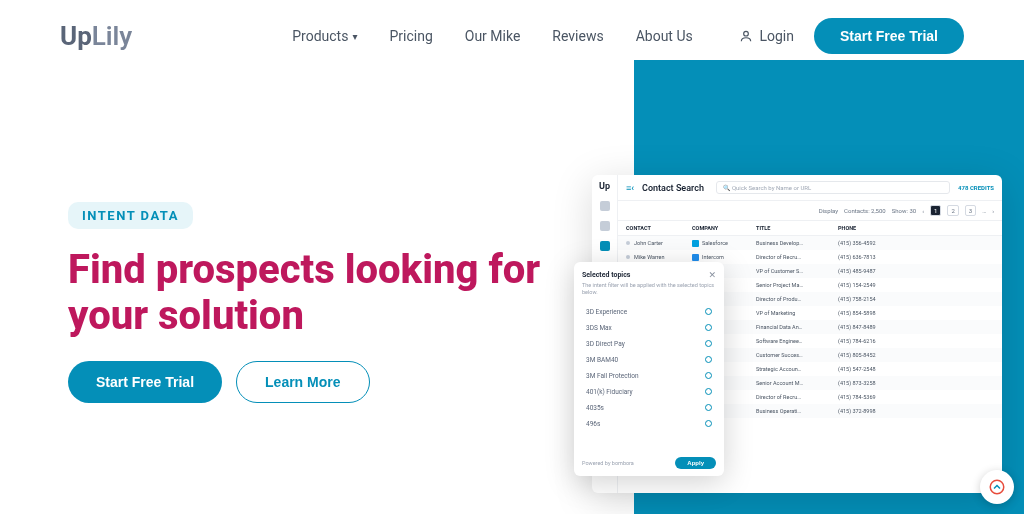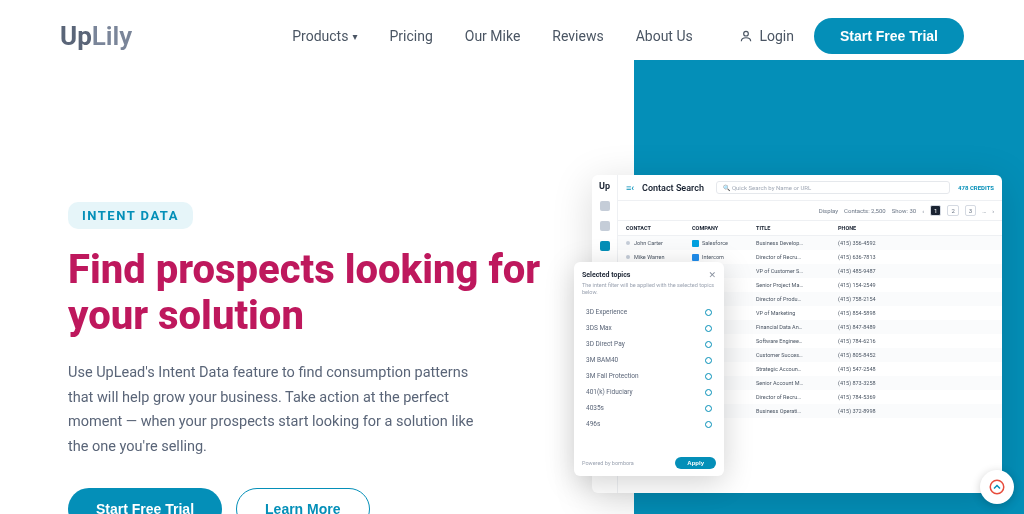--- a/index.html
+++ b/index.html
@@ -46,21 +46,21 @@
 .mock-row .name { width: 58px; }
 .mock-row .ico { width: 7px; height: 7px; border-radius: 1px; margin-right: 3px; }
 .mock-row .company { width: 54px; }
 .mock-row .title { width: 82px; }
 .mock-row .phone { flex: 1; }
 .topics-panel { position: absolute; right: 300px; top: 262px; width: 150px; height: 214px; background: #fff; border-radius: 6px; box-shadow: 0 6px 30px rgba(0,0,0,0.18); z-index: 3; padding: 8px; font-size: 6.5px; }
 .topics-head { display: flex; justify-content: space-between; margin-bottom: 2px; align-items: center; }
 .topics-title { font-weight: 700; color: #1a2332; font-size: 7px; }
 .topics-close { color: #8a92a0; cursor: pointer; font-size: 9px; }
 .topics-desc { color: #9aa2b0; font-size: 5.5px; line-height: 1.3; margin-bottom: 8px; }
-.topic-item { display: flex; justify-content: space-between; align-items: flex-end; padding: 4px 4px; color: #5a6578; }
+.topic-item { display: flex; justify-content: space-between; align-items: flex-start; padding: 4px 4px; color: #5a6578; }
 .topic-circle { width: 7px; height: 7px; border: 1px solid #048fb8; border-radius: 50%; }
 .topics-footer { position: absolute; bottom: 7px; left: 8px; right: 8px; display: flex; justify-content: space-between; align-items: center; }
 .powered { color: #9aa2b0; font-size: 5.5px; }
 .apply-btn { background: #048fb8; color: #fff; padding: 3px 12px; border-radius: 10px; font-size: 6px; font-weight: 600; border: none; cursor: pointer; }
 .chat-bubble { position: absolute; right: 10px; bottom: 10px; width: 34px; height: 34px; background: #fff; border-radius: 50%; box-shadow: 0 2px 10px rgba(0,0,0,0.2); z-index: 5; display: flex; align-items: center; justify-content: center; cursor: pointer; }
 .chat-bubble svg { width: 18px; height: 18px; }
 .chevron { font-size: 10px; }
 .user-icon { width: 14px; height: 14px; }
 </style>
 </head>
@@ -88,21 +88,20 @@
   </div>
   <button class="cta-btn">Start Free Trial</button>
 </div>
 
 <div class="teal-bg"></div>
 
 <div class="hero">
   <div class="hero-left">
     <div class="badge">INTENT DATA</div>
     <h1 class="headline">Find prospects looking for your solution</h1>
-    <p class="desc">Use UpLead's Intent Data feature to find consumption patterns that will help grow your business. Take action at the perfect moment — when your prospects start looking for a solution like the one you're selling.</p>
     <div class="btn-row">
       <button class="btn-primary">Start Free Trial</button>
       <button class="btn-outline">Learn More</button>
     </div>
   </div>
 </div>
 
 <div class="app-mockup">
   <div class="mock-sidebar">
     <div class="mock-logo">Up</div>

